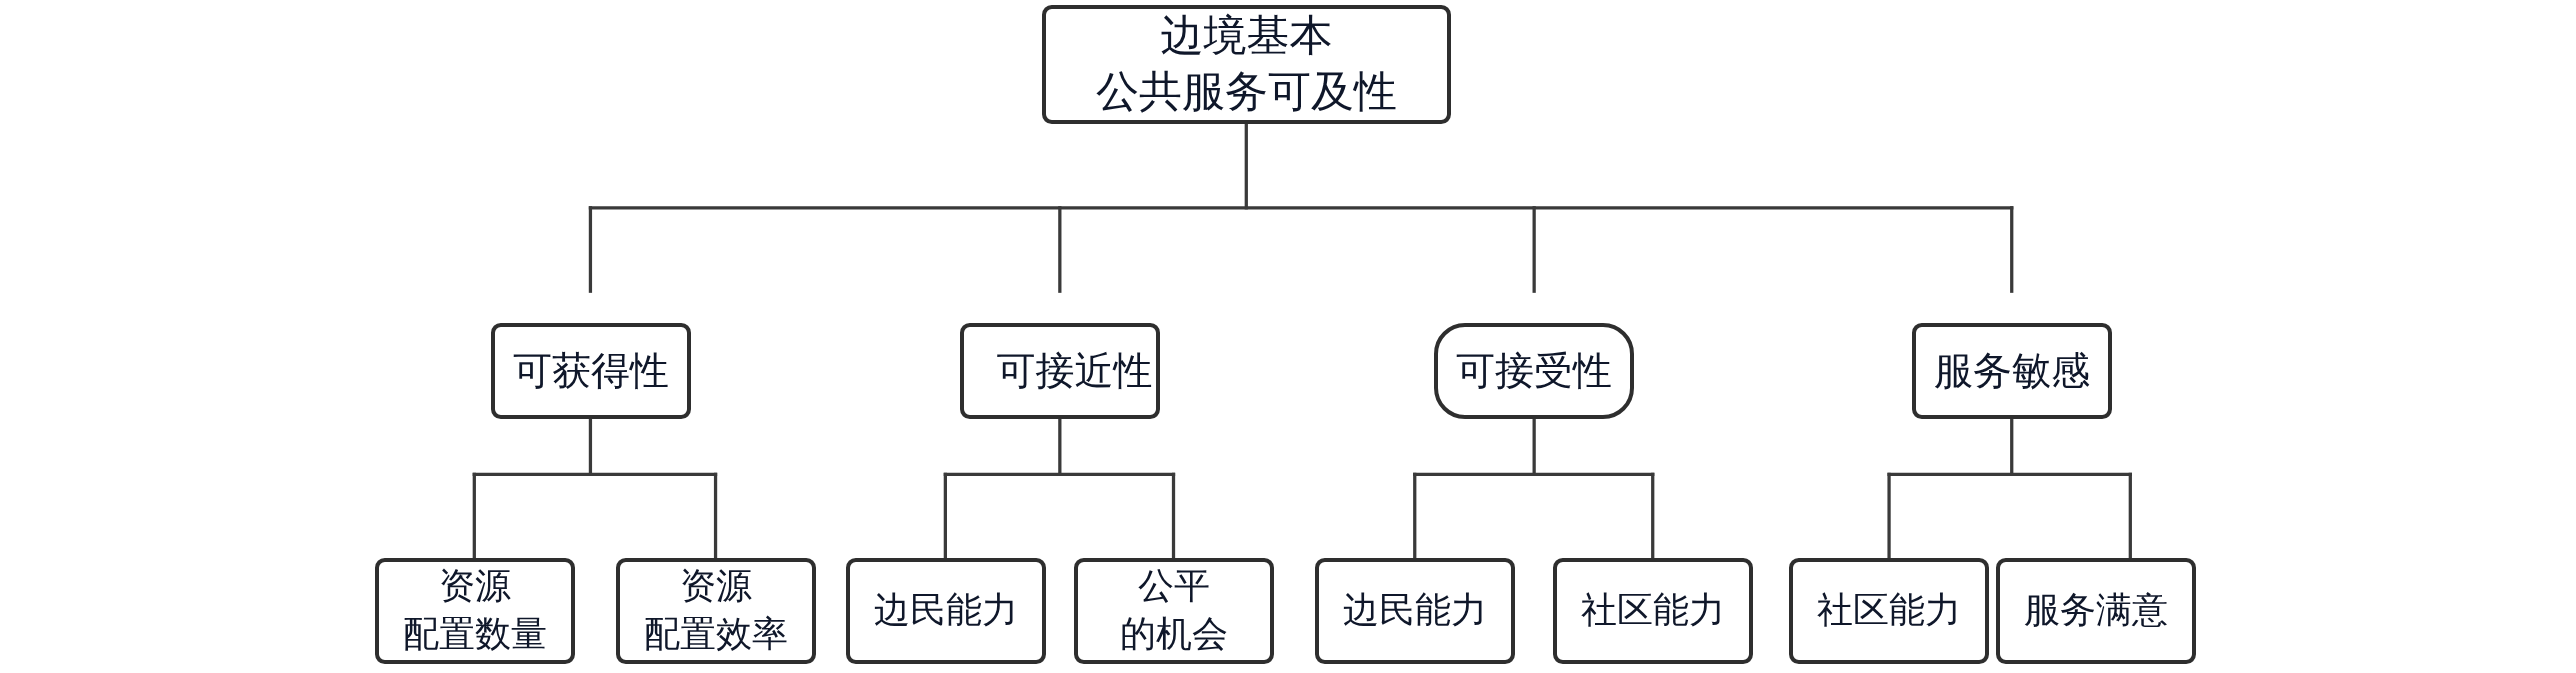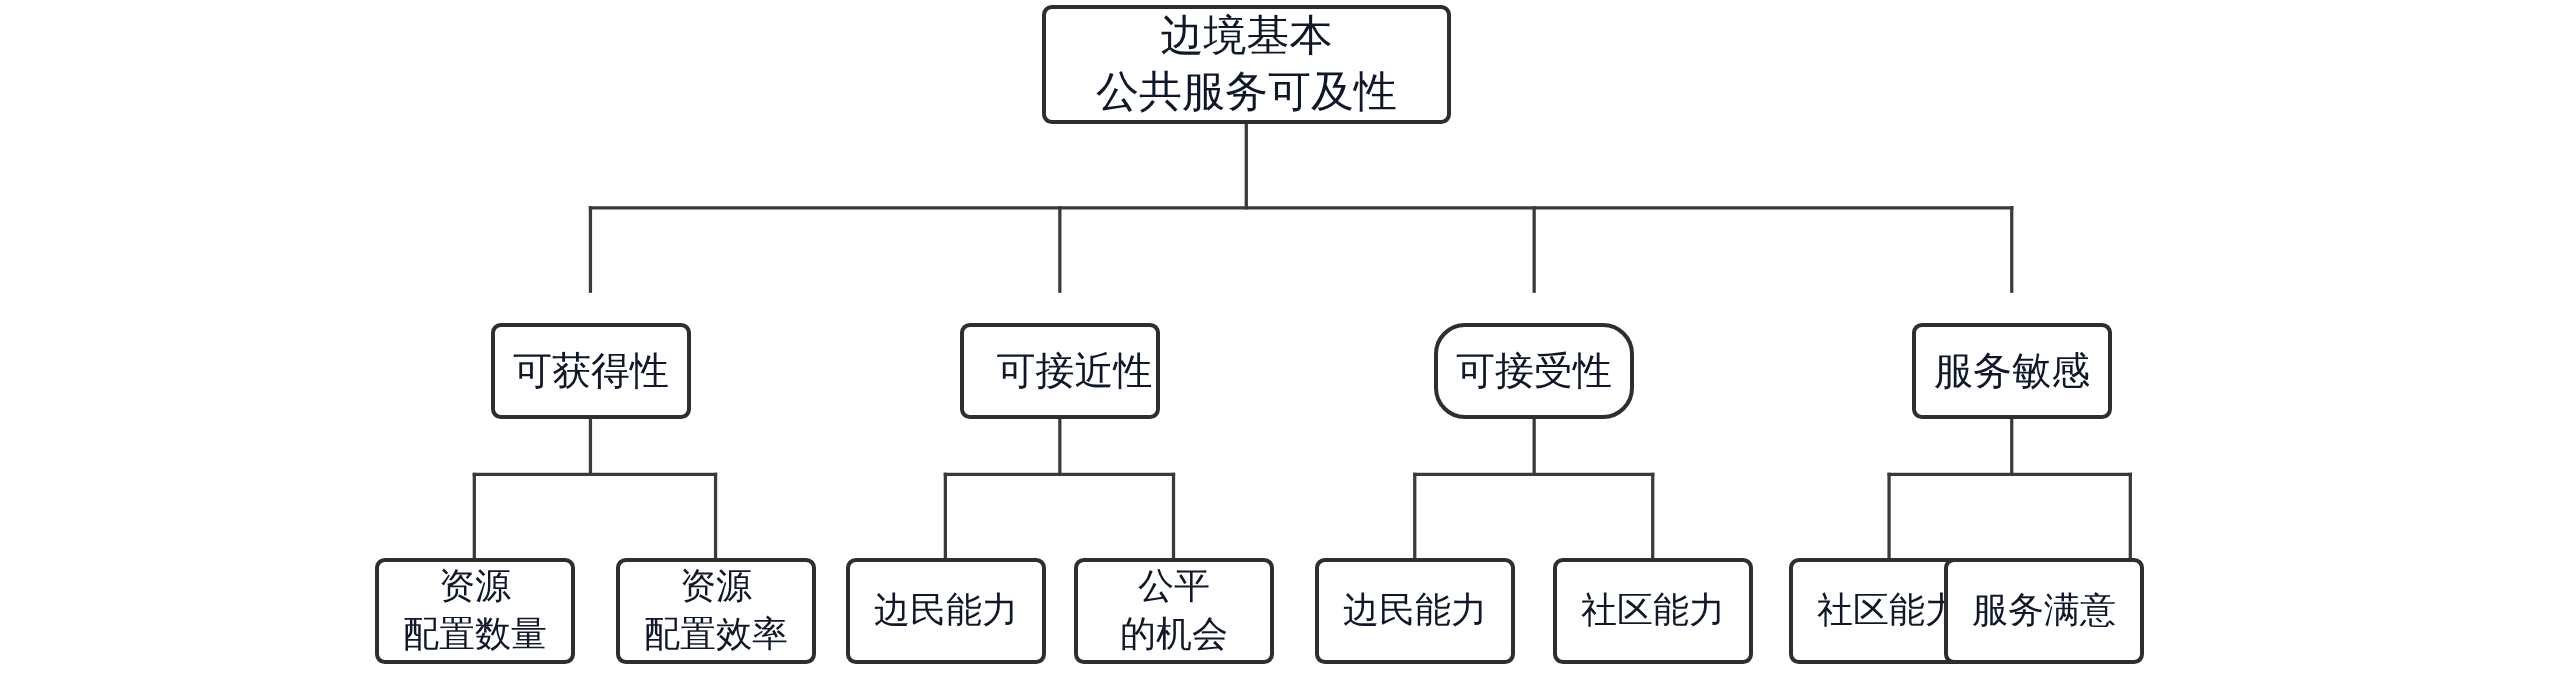--- a/index.html
+++ b/index.html
@@ -62,21 +62,21 @@
   .b2 { left: 960px; padding-left: 29px; }
   .b3 { left: 1434px; border-radius: 31px; }
   .b4 { left: 1912px; }
   .l1 { left: 375px; }
   .l2 { left: 616px; }
   .l3 { left: 846px; }
   .l4 { left: 1074px; }
   .l5 { left: 1315px; }
   .l6 { left: 1553px; }
   .l7 { left: 1789px; }
-  .l8 { left: 1944px; text-align: center; }
+  .l8 { left: 1996px; text-align: center; }
 </style>
 </head>
 <body>
 
 <div class="canvas">
 
   <svg class="connectors" width="2576" height="674" viewBox="0 0 3150 824" aria-hidden="true">
 
     <line x1="1524" y1="151" x2="1524" y2="256"></line>
 

